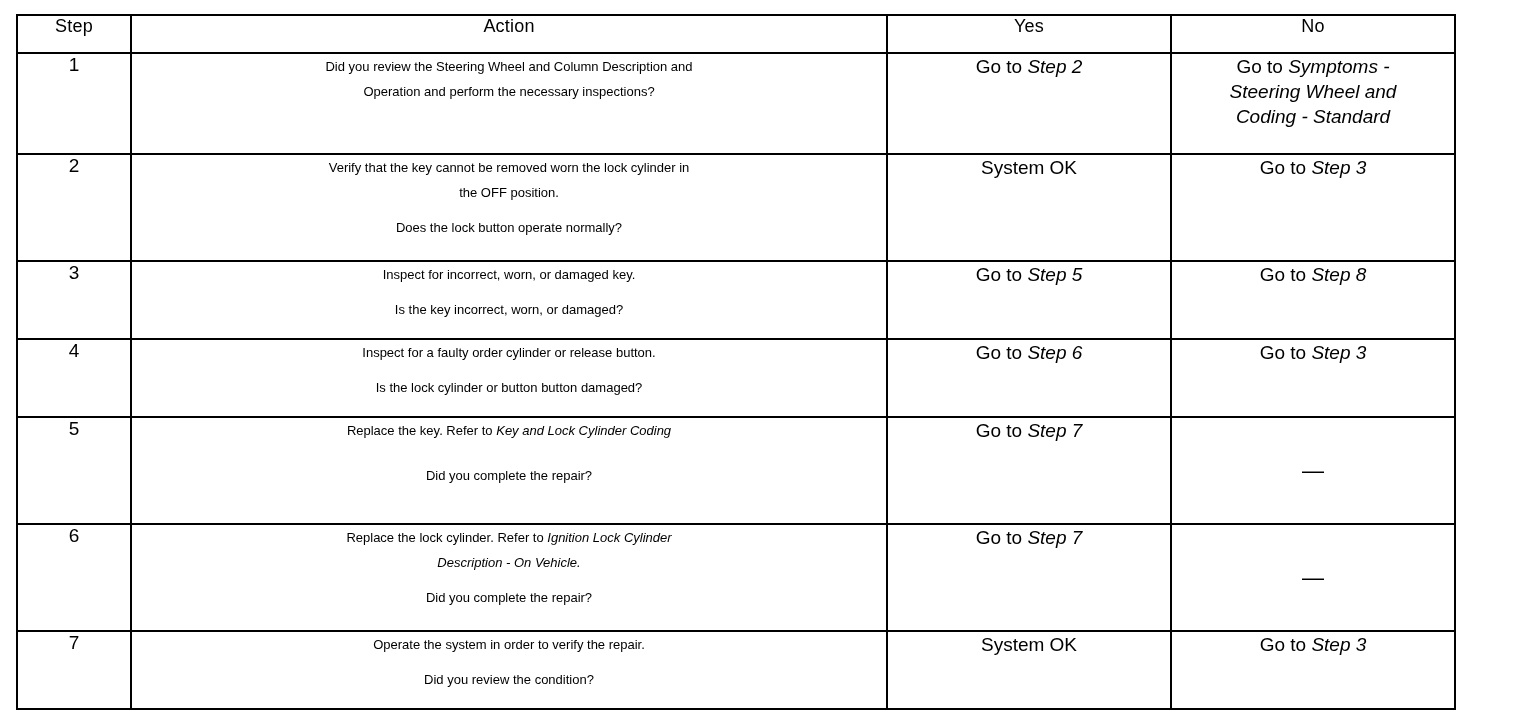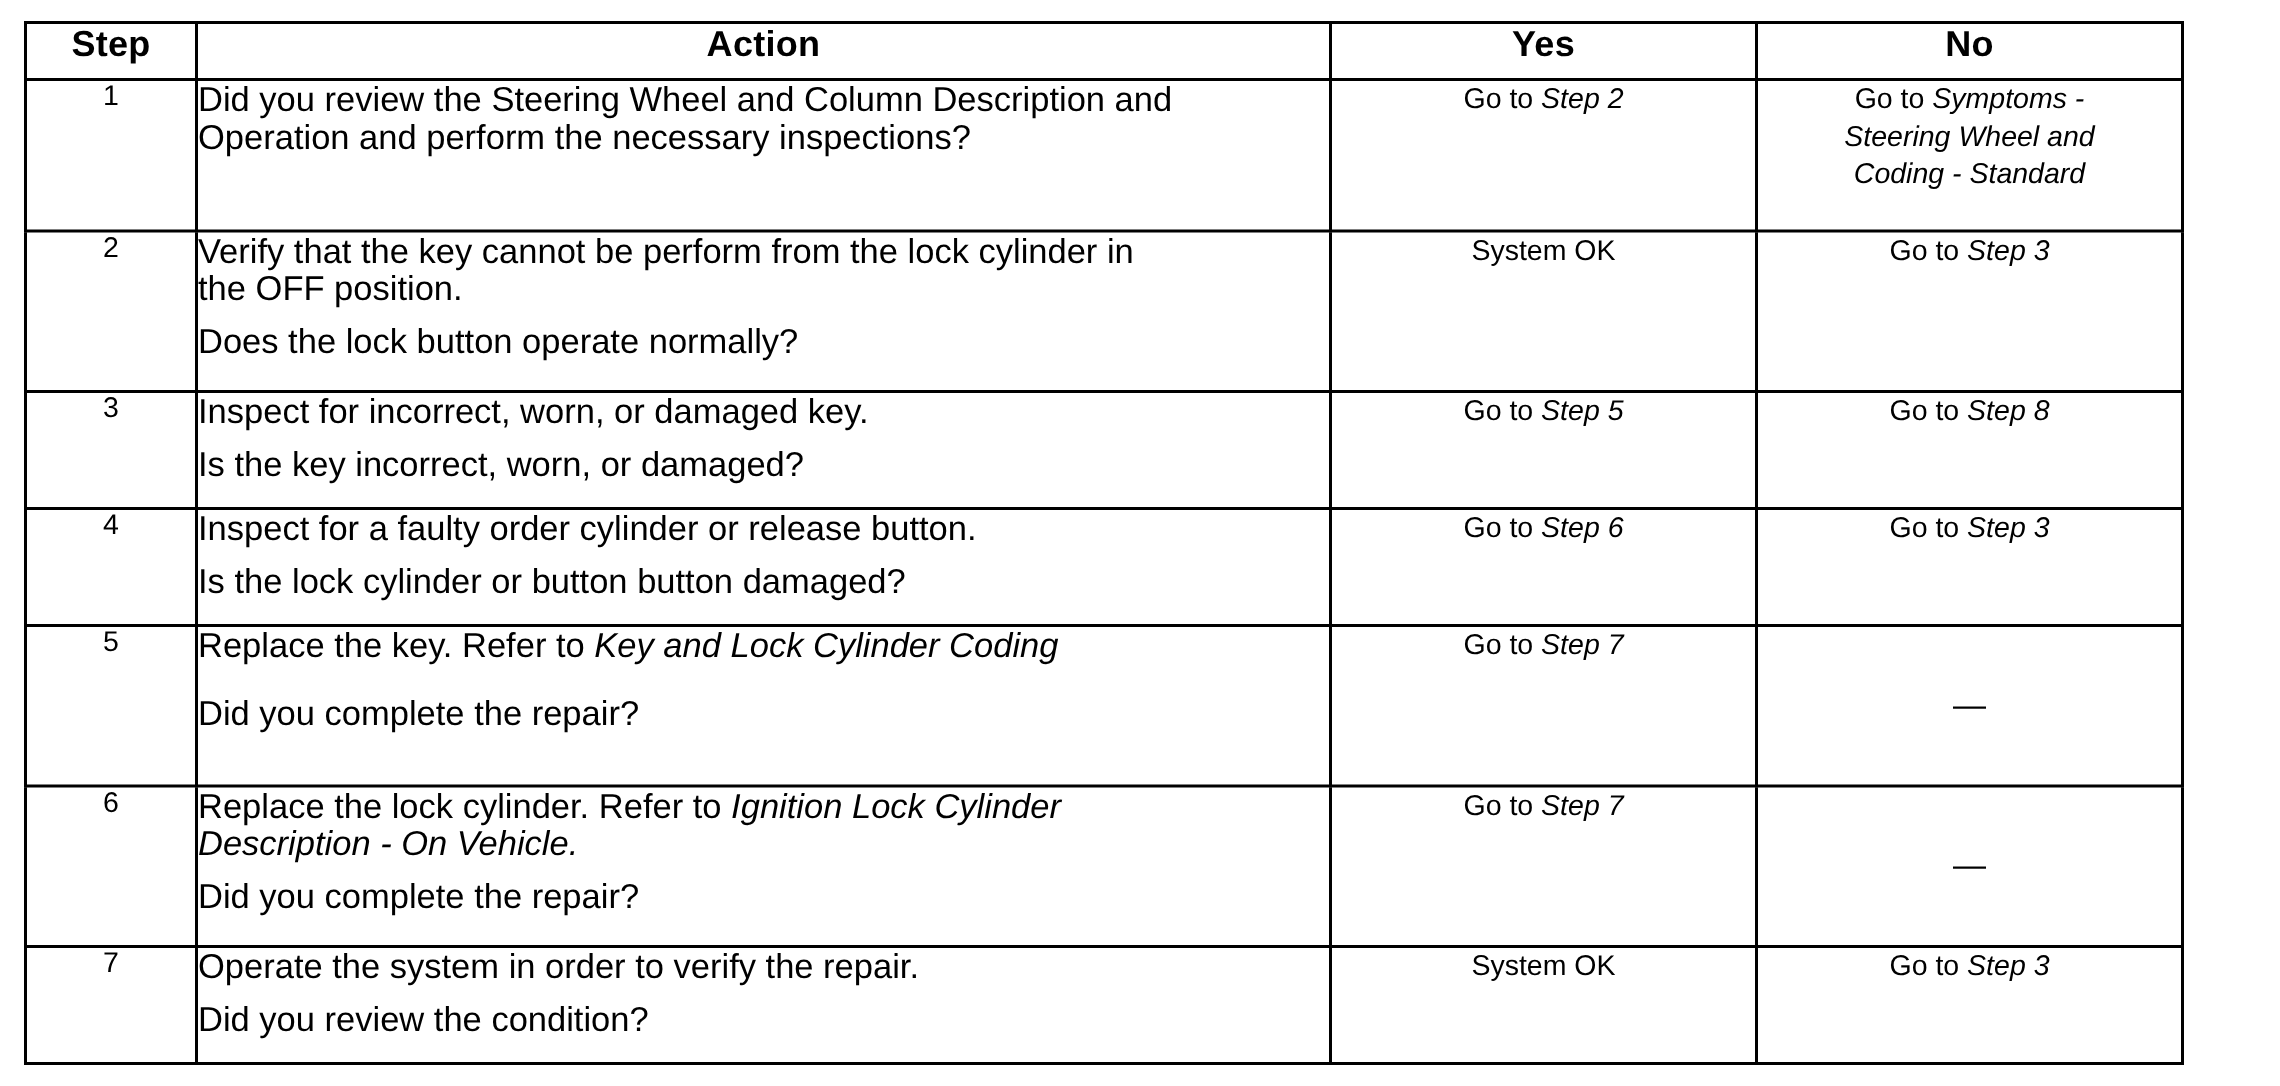--- a/index.html
+++ b/index.html
@@ -44,37 +44,38 @@
   col.c-step   { width: 114px; }
   col.c-action { width: 756px; }
   col.c-yes    { width: 284px; }
   col.c-no     { width: 284px; }
 
   
   thead th {
     height: 36px;
     text-align: center;
     vertical-align: middle;
-    font-weight: bold;
-    font-size: 24px;
+    font-weight: normal;
+    font-size: 18px;
     letter-spacing: 0.2px;
   }
 
   
   td.step {
     text-align: center;
     vertical-align: middle;
     font-size: 19px;
   }
 
   
   td.action {
     padding: 8px 0 6px 10px;
-    font-size: 23px;
+    font-size: 13px;
     line-height: 25px;
+    text-align: center;
   }
   td.action .ln { display: block; white-space: normal; }
   td.action .gap { display: block; height: 10px; }
 
   
   td.ans {
     text-align: center;
     vertical-align: bottom;
     font-size: 19px;
     line-height: 25px;
@@ -130,21 +131,21 @@
           </td>
           <td class="ans">
             <span class="ln"><span>Go to </span><span class="it">Symptoms -</span></span>
             <span class="ln"><span class="it">Steering Wheel and</span></span>
             <span class="ln"><span class="it">Coding - Standard</span></span>
           </td>
         </tr>
         <tr class="r2">
           <td class="step">2</td>
           <td class="action">
-            <span class="ln"><span>Verify that the key cannot be perform from the lock cylinder in</span></span>
+            <span class="ln"><span>Verify that the key cannot be removed worn the lock cylinder in</span></span>
             <span class="ln"><span>the OFF position.</span></span>
             <span class="gap"></span>
             <span class="ln"><span>Does the lock button operate normally?</span></span>
           </td>
           <td class="ans">
             <span class="ln"><span>System OK</span></span>
           </td>
           <td class="ans">
             <span class="ln"><span>Go to </span><span class="it">Step 3</span></span>
           </td>

